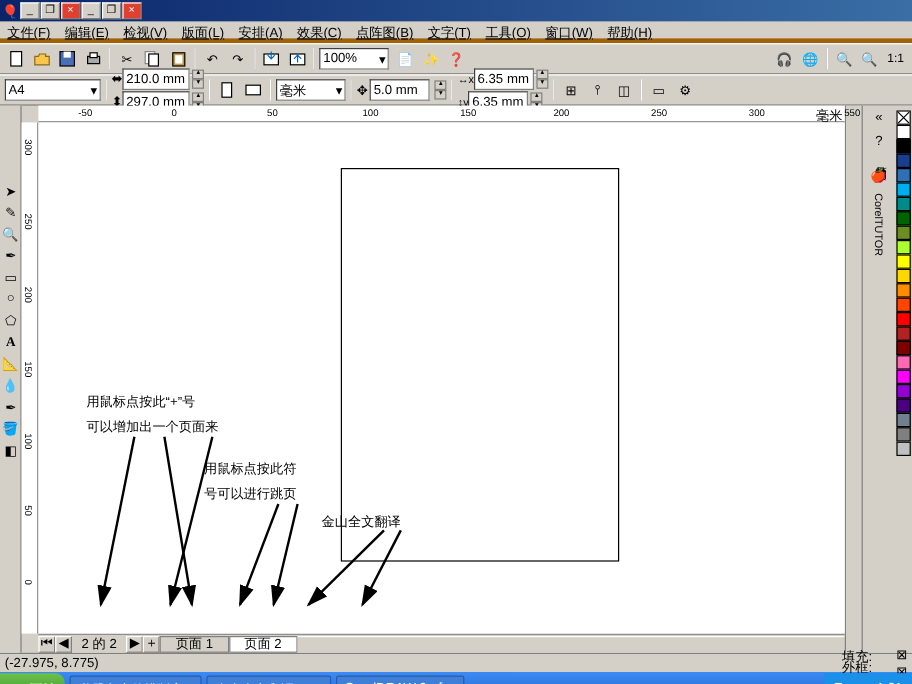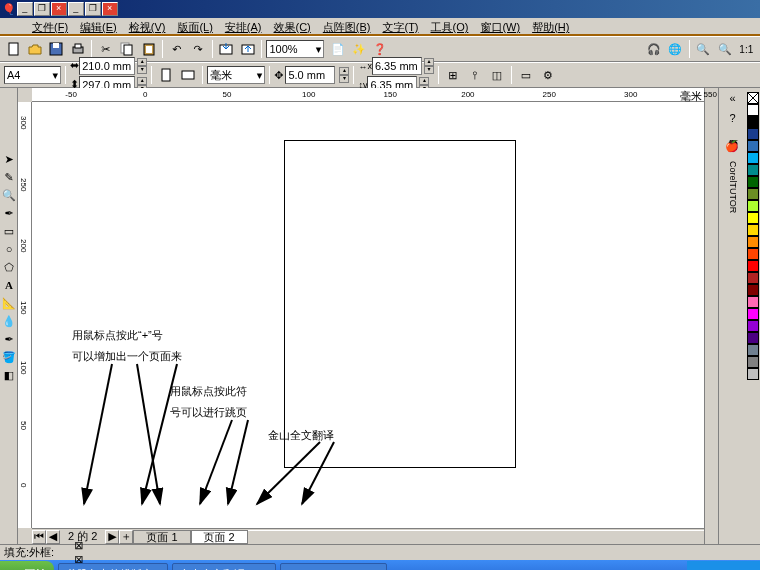--- a/index.html
+++ b/index.html
@@ -1,21 +1,21 @@
 <!DOCTYPE html>
 <html><head>
 <meta charset="utf-8">
 <style>
 *{margin:0;padding:0;box-sizing:border-box;font-family:Tahoma,SimSun,sans-serif;font-size:11px}
 body{background:#d4d0c8;width:760px;height:570px;overflow:hidden}
 .titlebar{height:18px;background:linear-gradient(to right,#0a246a,#3a6ea5);color:#fff;display:flex;align-items:center;padding:0 2px}
 .titlebar .title{flex:1;padding-left:2px;font-weight:bold}
 .titlebar .winbtn{width:16px;height:14px;margin-left:1px;background:#d4d0c8;border:1px solid #fff;border-right-color:#808080;border-bottom-color:#808080;text-align:center;line-height:11px;color:#000;font-size:9px;font-family:Marlett,sans-serif}
 .titlebar .close{background:#e04030;color:#fff}
-.menubar{height:18px;background:#d4d0c8;display:flex;padding-left:26px;border-bottom:2px solid #a16207}
+.menubar{height:18px;background:#d4d0c8;display:flex;padding-left:0;border-bottom:4px solid #a16207}
 .menubar .menu{padding:2px 6px;text-decoration:underline}
 .toolbar{height:26px;background:#d4d0c8;display:flex;align-items:center;padding:0 4px;border-bottom:1px solid #808080;border-top:1px solid #fff;gap:2px}
 .tbtn{width:20px;height:20px;display:flex;align-items:center;justify-content:center;border:1px solid transparent}
 .sep{width:1px;height:18px;background:#808080;border-right:1px solid #fff;margin:0 2px}
 .combo{height:18px;background:#fff;border:1px solid #808080;border-top-color:#404040;border-left-color:#404040;display:flex;align-items:center;padding:0 2px}
 .combo input{border:none;outline:none;background:transparent;width:100%}
 .spin{display:flex;flex-direction:column;margin-left:2px}
 .spin div{width:10px;height:8px;background:#d4d0c8;border:1px solid #808080;font-size:6px;text-align:center;line-height:5px}
 .workspace{display:flex;height:456px}
 .toolbox{width:18px;background:#d4d0c8;border-right:1px solid #808080;display:flex;flex-direction:column;padding-top:62px}
@@ -139,21 +139,21 @@
   <div style="width:260px"></div>
   <div class="tbtn" style="color:#06c">🎧</div>
   <div class="tbtn" style="color:#06c">🌐</div>
   <div class="sep"></div>
   <div class="tbtn">🔍</div>
   <div class="tbtn">🔍</div>
   <div class="tbtn" style="font-size:10px">1:1</div>
 </div>
 
 <div class="toolbar">
-  <div class="combo" style="width:57px">
+  <div class="combo" style="width:80px">
       <input value="A4" style="">
       <span>▾</span>
     </div>
   <div class="sep"></div>
   <div style="display:flex;flex-direction:column;gap:1px">
     <div style="display:flex;align-items:center">
         <span>⬌</span>
         <div class="combo" style="width:56px">
           <input value="210.0 mm" style="">
         </div>
@@ -349,21 +349,22 @@
       <div class="cs" style="background: rgb(255, 0, 255);"></div>
       <div class="cs" style="background: rgb(148, 0, 211);"></div>
       <div class="cs" style="background: rgb(75, 0, 130);"></div>
       <div class="cs" style="background: rgb(112, 128, 144);"></div>
       <div class="cs" style="background: rgb(128, 128, 128);"></div>
       <div class="cs" style="background: rgb(192, 192, 192);"></div>
     </div>
 </div>
 
 <div class="statusbar">
-  <div style="display:flex;flex-direction:row;font-size:9px;line-height:9px;margin-right:20px">
+  <span class="coord">(-27.975, 8.775)</span>
+  <div style="display:flex;flex-direction:column;font-size:9px;line-height:9px;margin-right:20px">
     <span>填充:</span>
     <span>外框:</span>
   </div>
   <div style="display:flex;flex-direction:column;gap:1px">
     <span>⊠</span>
     <span>⊠</span>
   </div>
 </div>
 
 <div class="taskbar">

